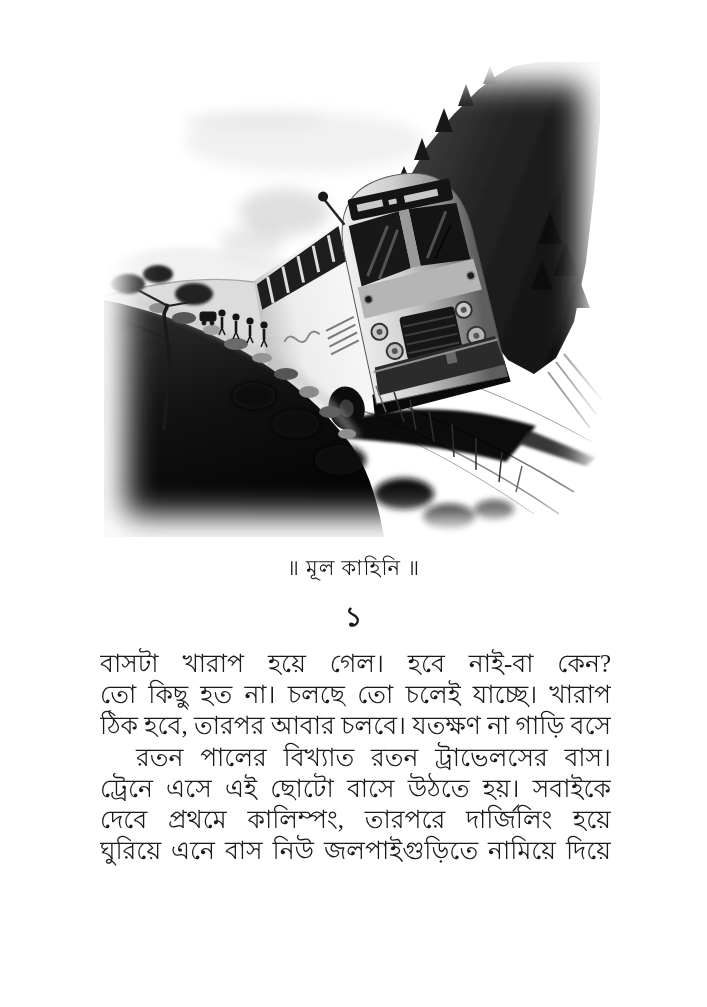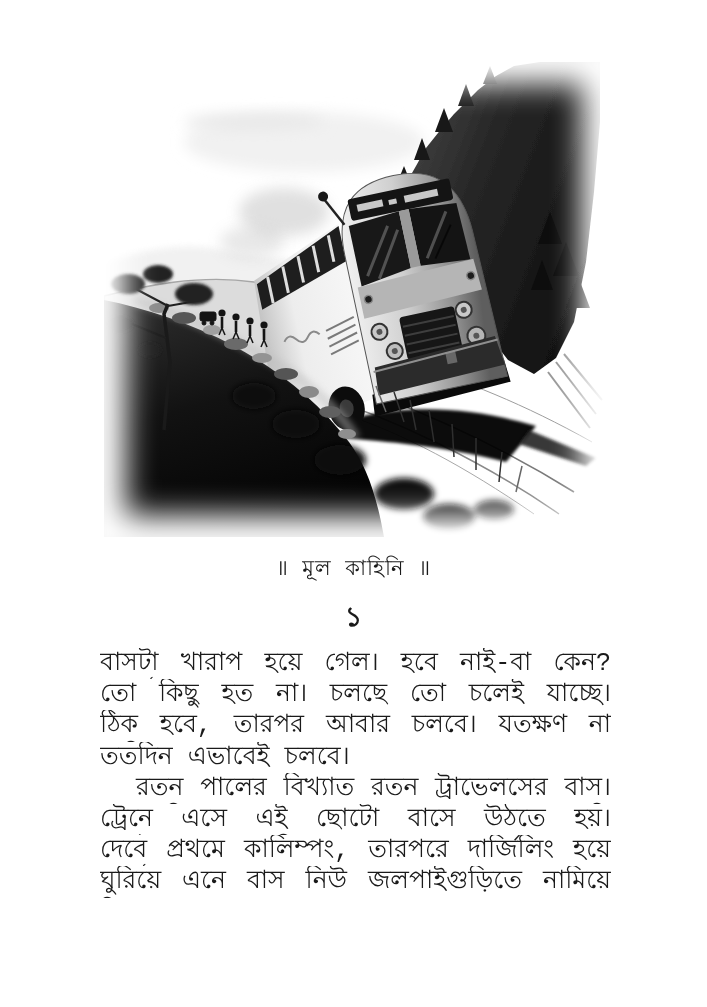--- a/index.html
+++ b/index.html
@@ -1,18 +1,18 @@
 <!DOCTYPE html>
 <html><head>
 <meta charset="utf-8">
 <style>
   html,body{margin:0;padding:0;background:#e9e9e9;}
   .page{
     position:relative;width:707px;height:1007px;margin:0 auto;background:#ffffff;
-    font-family:Liberation Mono, monospace;color:#1a1a1a;overflow:hidden;
+    font-family:Liberation Serif, serif;color:#1a1a1a;overflow:hidden;
   }
   .illus{position:absolute;left:104px;top:62px;width:500px;height:475px;background:#fff;}
   .illus svg{display:block;width:500px;height:475px;}
   .vignette{position:absolute;inset:0;box-shadow:inset 0 0 30px 22px #ffffff;pointer-events:none;}
   .heading{
     position:absolute;top:552px;left:0;width:100%;text-align:center;
     font-size:21px;letter-spacing:1px;
   }
   .chapter{
     position:absolute;top:596px;left:0;width:100%;text-align:center;
@@ -277,20 +277,19 @@
   </div>
 
   <div class="heading">॥ মূল কাহিনি ॥</div>
 
   <div class="chapter">১</div>
 
   <div class="bodytext">
     <div class="line">বাসটা খারাপ হয়ে গেল। হবে নাই-বা কেন? মেনটেনেন্স বলে</div>
     <div class="line">তো কিছু হত না। চলছে তো চলেই যাচ্ছে। খারাপ হলে তখন</div>
     <div class="line">ঠিক হবে, তারপর আবার চলবে। যতক্ষণ না গাড়ি বসে যাবে,</div>
-    <div class="line short">ততদিন এভাবেই চলবে।</div>
     <div class="line indent">রতন পালের বিখ্যাত রতন ট্রাভেলসের বাস। এনজেপি অবধি</div>
     <div class="line">ট্রেনে এসে এই ছোটো বাসে উঠতে হয়। সবাইকে নিয়ে বাস রওনা</div>
     <div class="line">দেবে প্রথমে কালিম্পং, তারপরে দার্জিলিং হয়ে গ্যাংটক। পাহাড়</div>
     <div class="line">ঘুরিয়ে এনে বাস নিউ জলপাইগুড়িতে নামিয়ে দিয়ে যাবে। এখন</div>
   </div>
 
 </div>
 
 </body></html>

